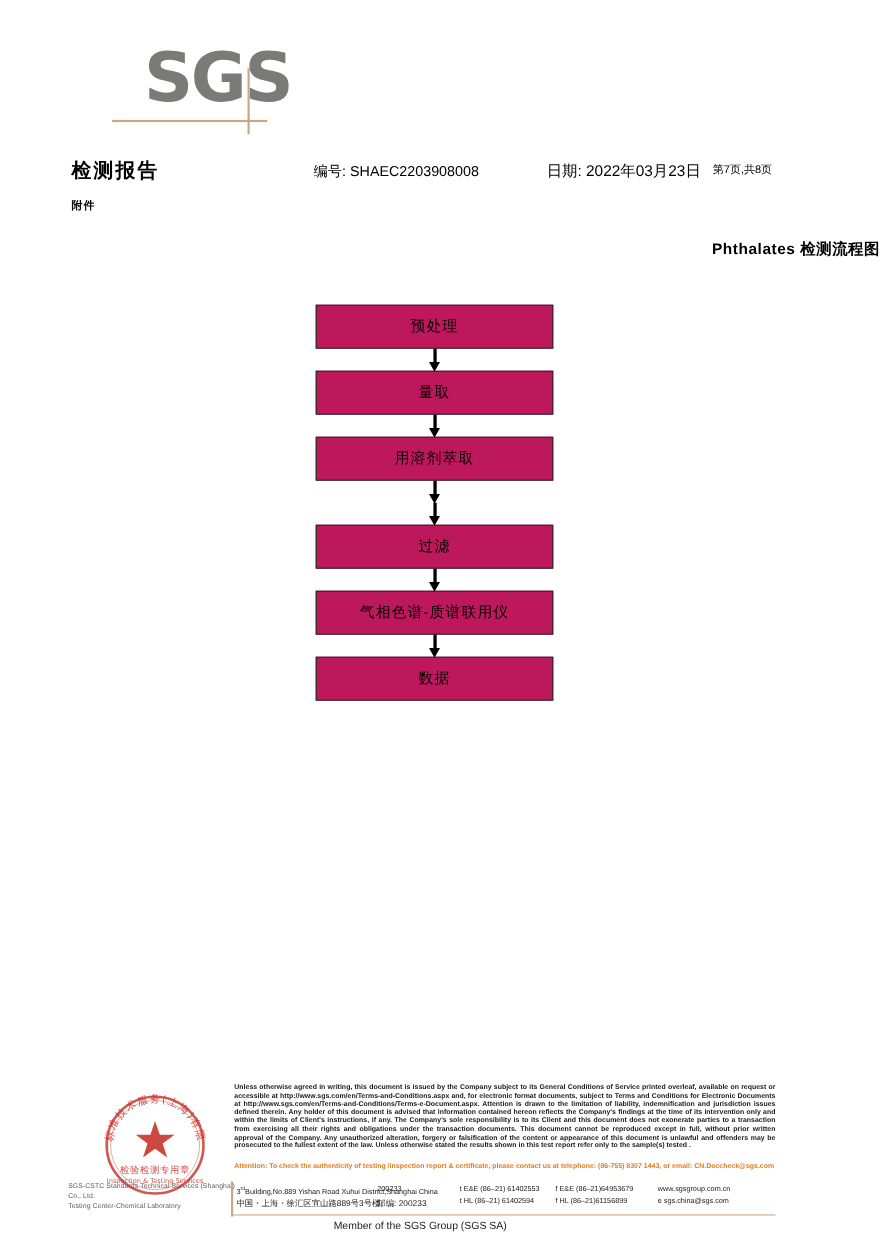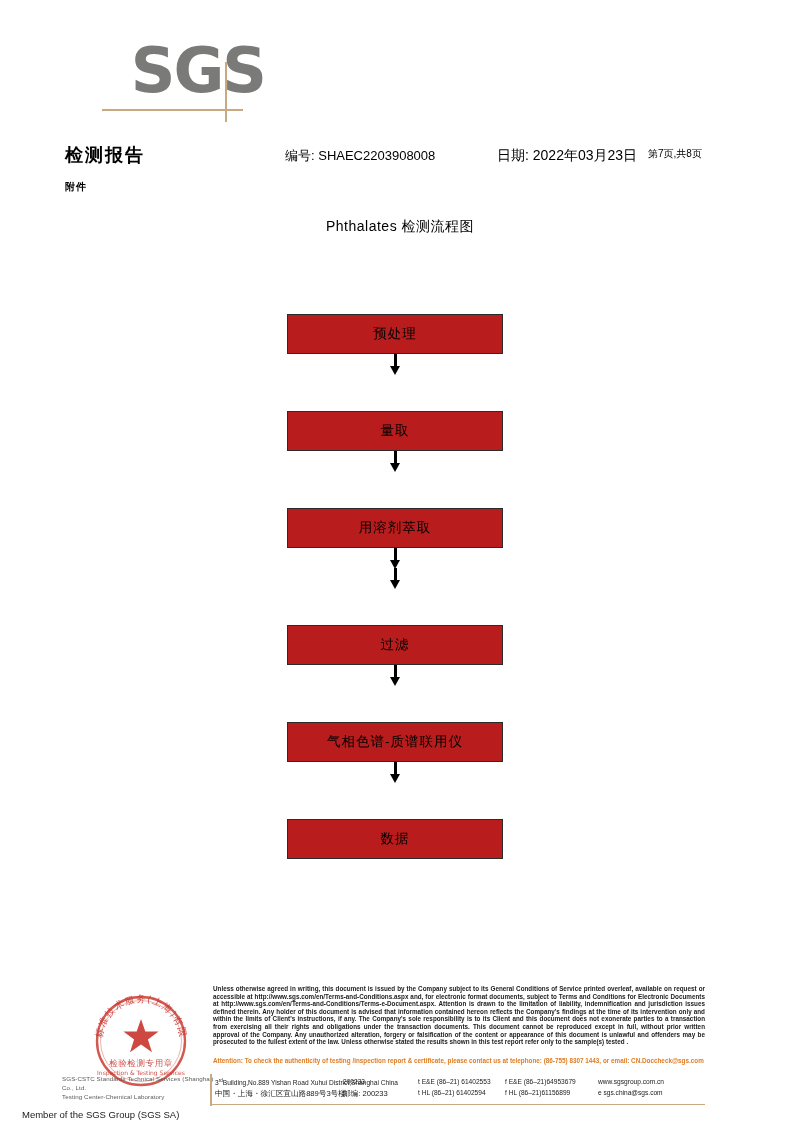--- a/index.html
+++ b/index.html
@@ -92,43 +92,42 @@
     font-size: 10px;
     white-space: nowrap;
   }
 
   
   .chart-title {
     position: absolute;
     left: 0;
     right: 0;
     top: 218px;
-    text-align: center;
+    text-align: right;
     font-size: 14px;
-    font-weight: 400;
+    font-weight: 700;
     letter-spacing: 0.5px;
   }
   .flow {
     position: absolute;
     left: 287px;
     top: 277px;
     width: 216px;
   }
   .flow-box {
     width: 100%;
     height: 40px;
     box-sizing: border-box;
     border: 1.2px solid #2b2b2b;
     display: flex;
     align-items: center;
     justify-content: center;
     font-size: 13.5px;
     letter-spacing: 1px;
-    background: #b91c1c;
-    margin-top: 37px;
+    background: #be185d;
   }
   .flow-arrow {
     height: 20px;
     position: relative;
   }
   .flow-arrow .shaft {
     position: absolute;
     left: 50%;
     top: 0;
     margin-left: -1.5px;
@@ -226,25 +225,25 @@
   .addr-c3 { position: absolute; left: 203px; }
   .addr-c4 { position: absolute; left: 290px; }
   .addr-c5 { position: absolute; left: 383px; }
   .sup { font-size: 4.6px; vertical-align: super; }
 
   .member-line {
     position: absolute;
     left: 0;
     right: 0;
     top: 1109px;
+    text-align: center;
     font-size: 9.5px;
     color: #1a1a1a;
     padding-right: 36px;
     box-sizing: border-box;
-    margin-left: 22px;
   }
 </style>
 </head>
 <body>
 
 <div class="logo-block">
   <div class="logo-text">SGS</div>
   <div class="logo-rule"></div>
   <div class="logo-tick"></div>
 </div>

